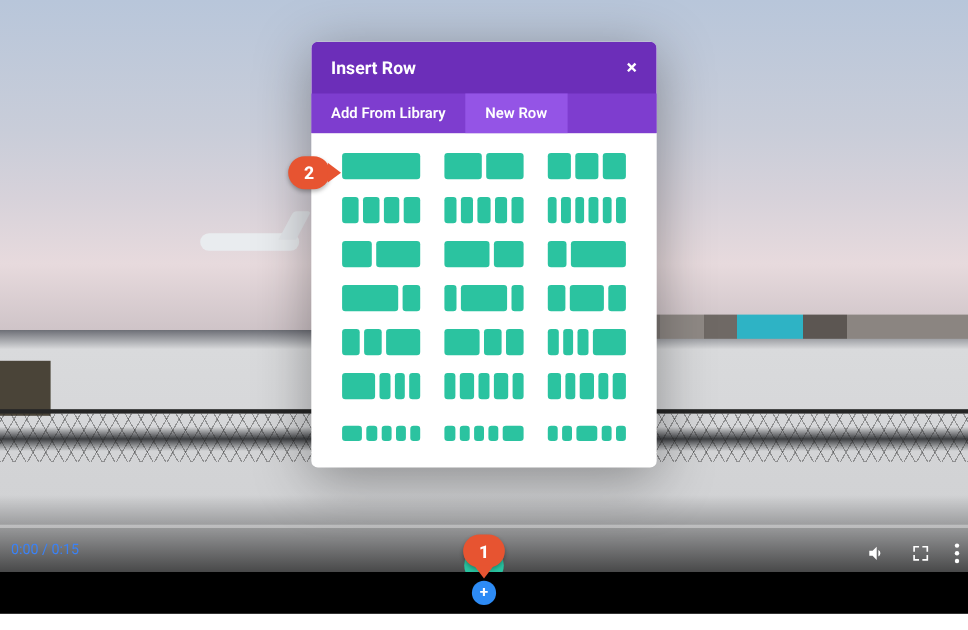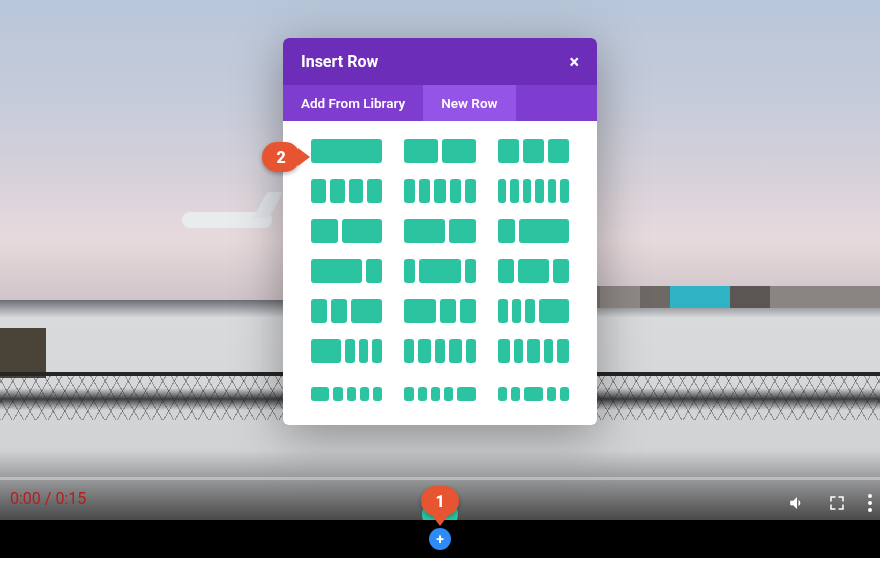--- a/index.html
+++ b/index.html
@@ -19,21 +19,21 @@
   .bg .block{position:absolute;left:0;top:328px;width:46px;height:50px;background:#4a4438;}
   .bg .buildings{position:absolute;right:0;top:286px;width:320px;height:22px;
     background:linear-gradient(90deg,#7d7774 0 40px,#8f8985 40px 80px,#6f6965 80px 110px,#2eb3c5 110px 170px,#5c5652 170px 210px,#8b8581 210px 320px);}
   .bg .plane{position:absolute;left:182px;top:212px;width:90px;height:16px;background:#e9ecef;border-radius:8px/50%;}
   .bg .plane::after{content:"";position:absolute;right:-4px;top:-20px;width:16px;height:26px;background:#e3e6ea;transform:skewX(-28deg);border-radius:3px 3px 0 0;}
 
   
   .controls{position:absolute;left:0;top:0;width:880px;height:520px;}
   .controls .grad{position:absolute;left:0;bottom:0;width:100%;height:70px;background:linear-gradient(to top,rgba(0,0,0,.65),transparent);}
   .controls .progress{position:absolute;left:0;bottom:40px;width:100%;height:3px;background:rgba(255,255,255,.35);}
-  .controls .time{position:absolute;left:10px;bottom:12px;color:#b91c1c;font-size:16px;font-weight:400;}
+  .controls .time{position:absolute;left:10px;bottom:12px;color:#3b82f6;font-size:13px;font-weight:400;}
   .controls .right{position:absolute;right:8px;bottom:8px;display:flex;gap:22px;align-items:center;color:#fff;}
   .ico{width:18px;height:18px;display:inline-block;}
   .ico svg{width:100%;height:100%;fill:#fff;}
   .vdots{width:4px;height:18px;position:relative;}
   .vdots::before,.vdots::after{content:"";position:absolute;left:0;width:4px;height:4px;border-radius:50%;background:#fff;}
   .vdots::before{top:0;} .vdots::after{bottom:0;}
   .vdots span{position:absolute;left:0;top:7px;width:4px;height:4px;border-radius:50%;background:#fff;}
 
   
   .strip{position:absolute;left:0;top:520px;width:880px;height:38px;background:#000;}

